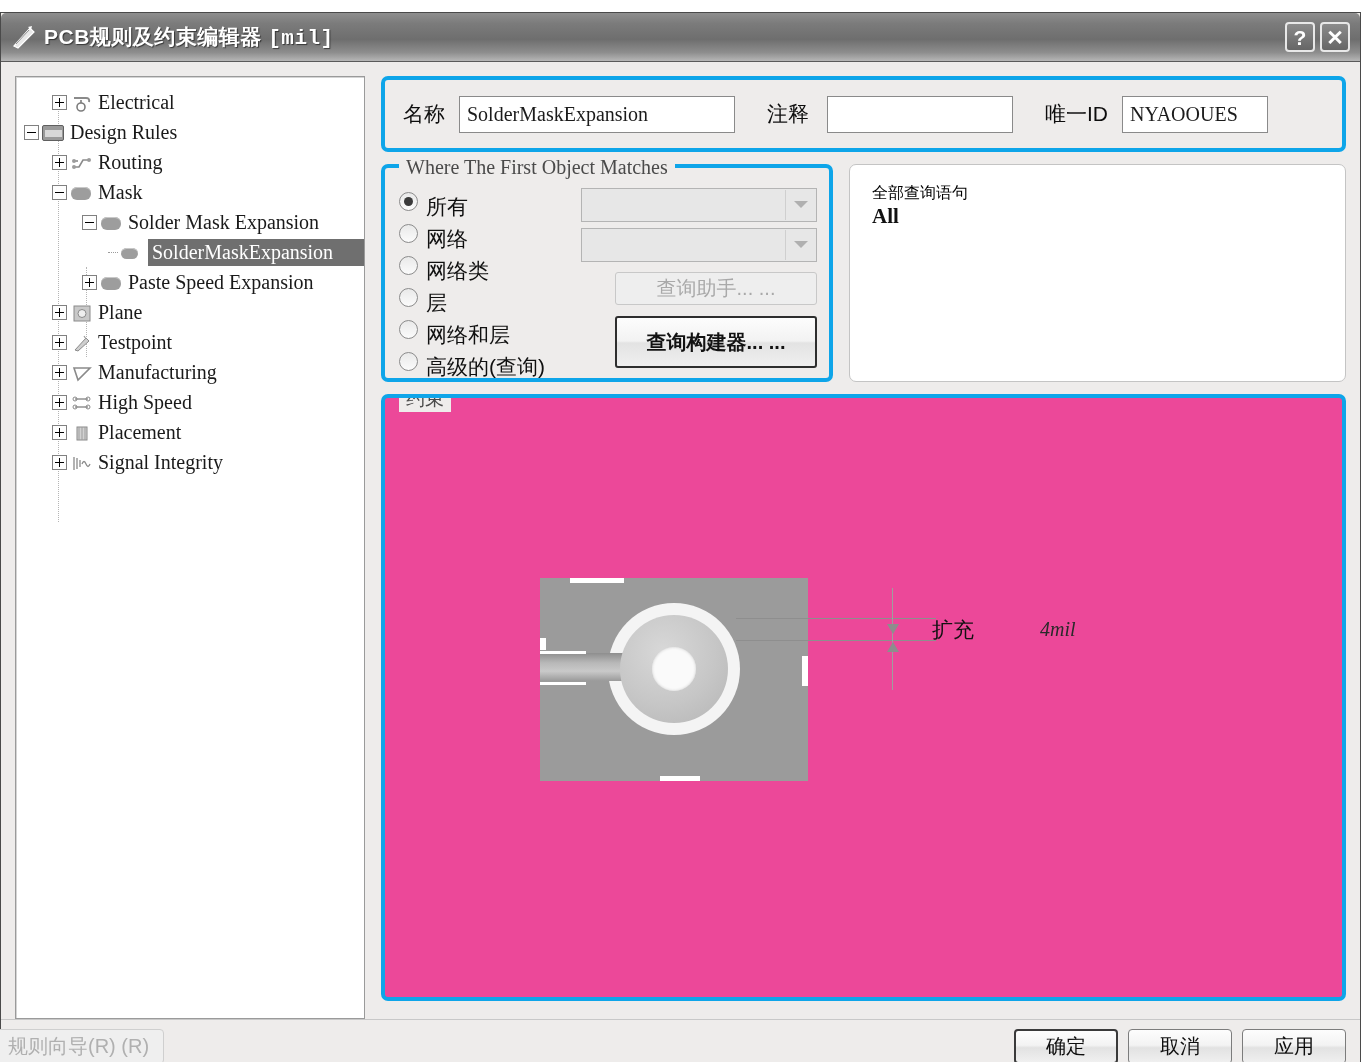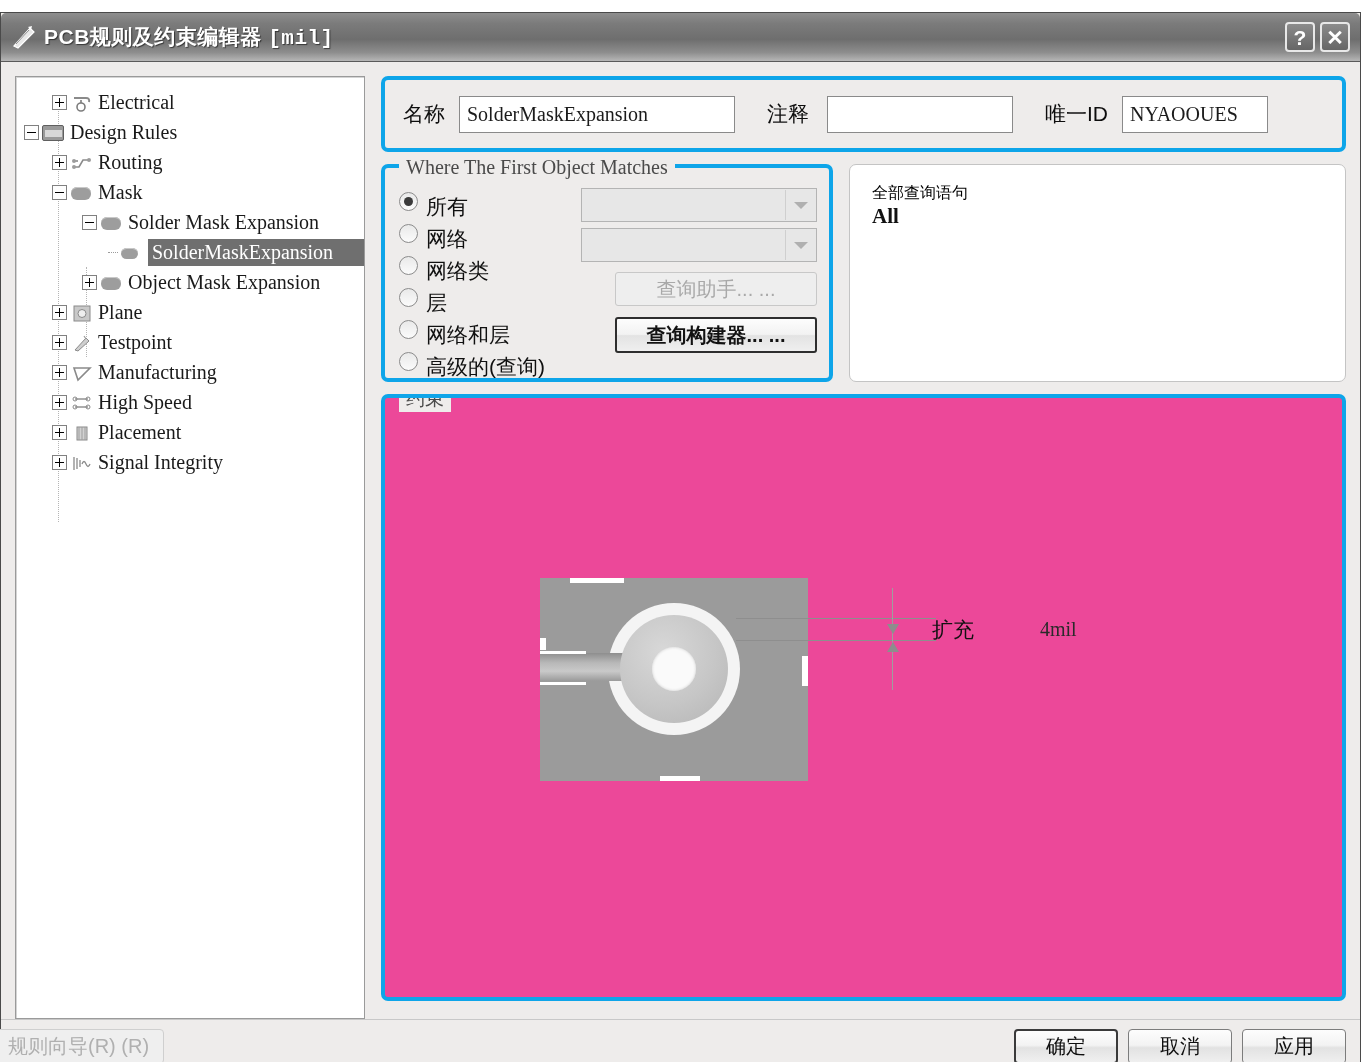--- a/index.html
+++ b/index.html
@@ -338,21 +338,21 @@
   }
   .btn.disabled {
     color: #a9a9a9;
     background: #eeeeee;
     border-color: #c8c8c8;
     cursor: default;
   }
   .btn.strong {
     border: 2px solid #2e2e2e;
     font-weight: bold;
-    height: 36px;
+    height: 52px;
   }
   .btn-row-q { margin-left: 34px; margin-top: 4px; }
   .btn-row-qb { margin-left: 34px; margin-top: 5px; }
 
   
   .query-box {
     flex: 1 1 auto;
     background: #ffffff;
     border: 1px solid #c4c4c4;
     border-radius: 7px;
@@ -461,20 +461,21 @@
     color: #111;
     white-space: nowrap;
   }
   .dim-value {
     position: absolute;
     left: 500px; top: 40px;
     font-family: "Liberation Serif", serif;
     font-size: 20px;
     color: #2a2a2a;
     white-space: nowrap;
+    font-style: italic;
   }
 
   
   .footer {
     flex: 0 0 54px;
     height: 54px;
     background: #eeeceb;
     border-top: 1px solid #c8c8c8;
     display: flex;
     align-items: center;
@@ -600,21 +601,21 @@
             <div class="ic-pill sm"></div>
           </div>
         <span class="tlabel">SolderMaskExpansion</span>
       </div>
 
       <div class="tree-row" style="padding-left:58px;">
         <div class="expander plus"></div>
         <div class="ticon">
             <div class="ic-pill"></div>
           </div>
-        <span class="tlabel">Object Mask Expansion</span>
+        <span class="tlabel">Paste Speed Expansion</span>
       </div>
 
       <div class="tree-row" style="padding-left:28px;">
         <div class="expander plus"></div>
         <div class="ticon">
           <div class="ic-generic">
             <svg width="20" height="17" viewBox="0 0 20 17">
               <rect x="2" y="1" width="16" height="15" fill="#c9c9c9" stroke="#8a8a8a"></rect>
               <circle cx="10" cy="8.5" r="4" fill="#efefef" stroke="#8a8a8a"></circle>
             </svg>

